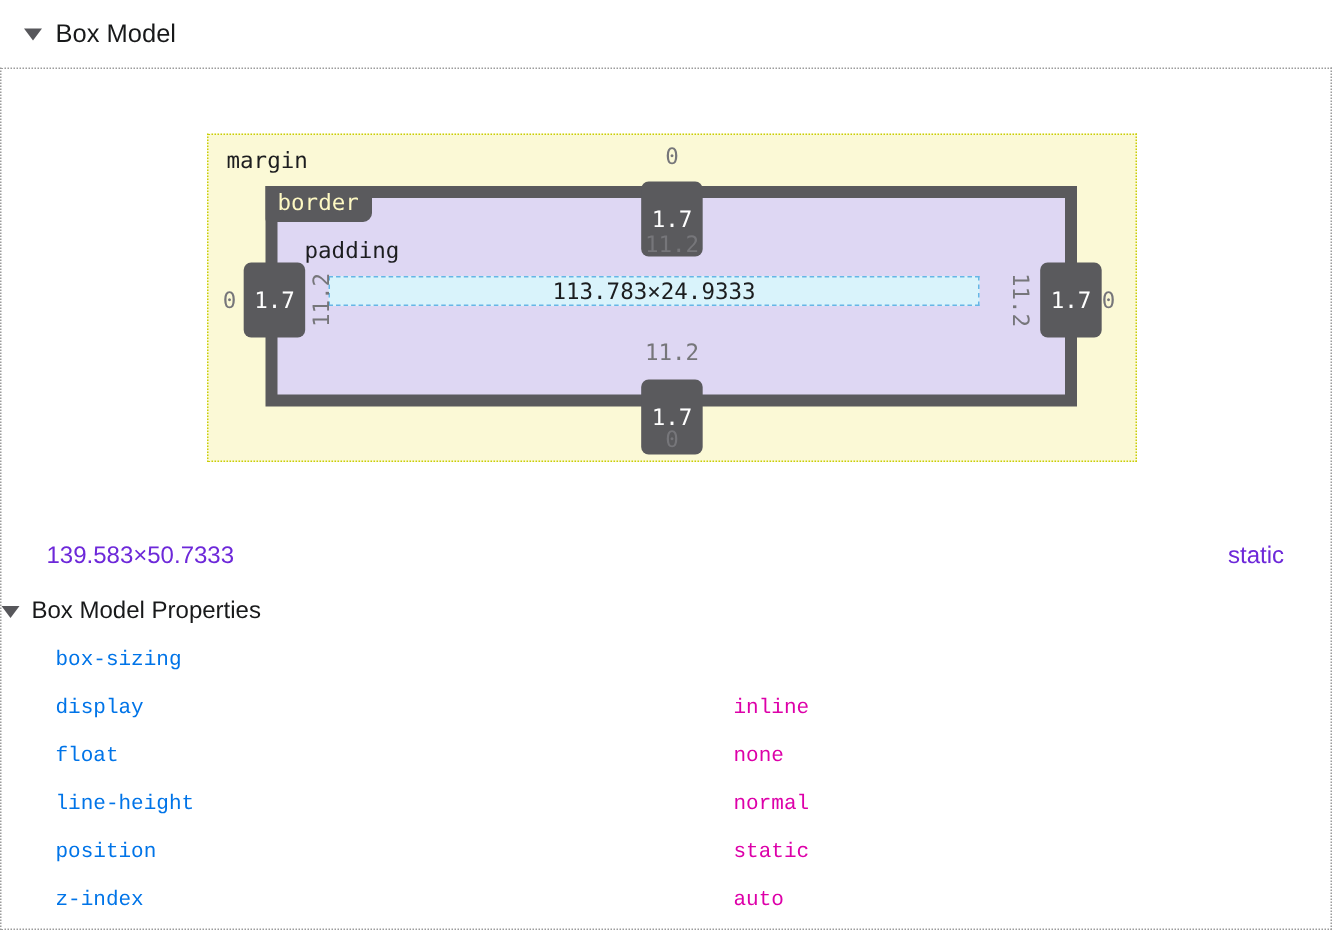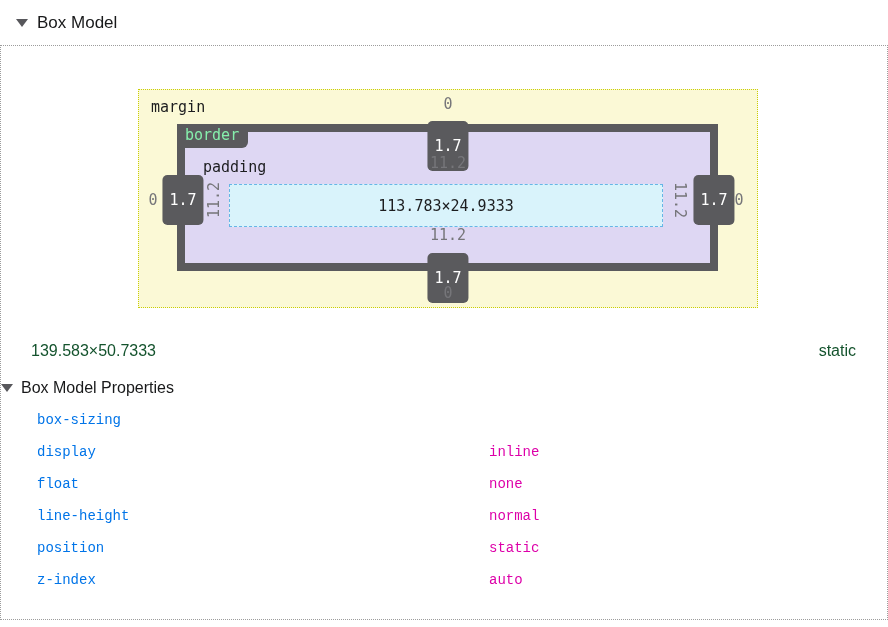--- a/index.html
+++ b/index.html
@@ -17,34 +17,34 @@
   .twisty{width:0;height:0;border-left:6px solid transparent;border-right:6px solid transparent;border-top:8px solid #57575b;display:inline-block;}
 
   
   .content{position:absolute;left:0;top:45px;width:888px;height:575px;border:1px dotted #9c9c9c;background:#fff;}
 
   
   .diagram{position:relative;width:620px;height:219px;margin:43px 0 0 137px;font-family:"DejaVu Sans Mono",monospace;font-size:15px;color:#1c1d1f;}
   .margin-box{position:absolute;inset:0;background:var(--margin-bg);border:1px dotted #c9ce08;}
   .border-frame{position:absolute;left:39px;top:35px;width:541px;height:147px;background:var(--darkgray);}
   .padding-box{position:absolute;left:8px;top:8px;width:525px;height:131px;background:var(--padding-bg);}
-  .content-box{position:absolute;left:91px;top:95px;width:434px;height:43px;background:var(--content-bg);border:1px dashed #66b6e6;display:flex;align-items:center;justify-content:center;text-align:right;}
+  .content-box{position:absolute;left:81px;top:95px;width:434px;height:20px;background:var(--content-bg);border:1px dashed #66b6e6;display:flex;align-items:center;justify-content:center;text-align:right;}
   .lbl-margin{position:absolute;left:13px;top:9px;}
-  .border-tab{position:absolute;left:39px;top:35px;background:var(--darkgray);color:#86efac;padding:2px 9px 4px 8px;border-bottom-right-radius:6px;border-bottom-left-radius:2px;}
+  .border-tab{position:absolute;left:39px;top:35px;background:var(--darkgray);color:#fef9c3;padding:2px 9px 4px 8px;border-bottom-right-radius:6px;border-bottom-left-radius:2px;}
   .lbl-padding{position:absolute;left:65px;top:69px;}
   .val{color:var(--muted);}
   .hval{position:absolute;left:0;width:100%;text-align:center;}
   .pill{background:var(--darkgray);color:#fff;border-radius:5px;padding:16px 7px;display:inline-block;}
   .hpill{position:absolute;left:50%;transform:translateX(-50%);}
   .mid{position:absolute;transform:translate(-50%,-50%);white-space:nowrap;}
   .rot-l{transform:translate(-50%,-50%) rotate(-90deg);}
   .rot-r{transform:translate(-50%,-50%) rotate(90deg);}
 
   
-  .dims-row{display:flex;justify-content:space-between;padding:0 31px 0 30px;margin-top:34px;font-size:16px;color:#14532d;}
+  .dims-row{display:flex;justify-content:space-between;padding:0 31px 0 30px;margin-top:54px;font-size:16px;color:#6d28d9;}
 
   
   .props-header{display:flex;align-items:center;margin-top:19px;cursor:pointer;}
   .props-header .title{font-size:16px;color:var(--ink);margin-left:8px;}
   .props-list{margin-top:7px;font-family:Liberation Mono, monospace;font-size:14px;}
   .prop-row{position:relative;height:32px;line-height:32px;}
   .prop-name{margin-left:36px;color:var(--blue);}
   .prop-value{position:absolute;left:488px;top:0;color:var(--magenta);}
 </style>
 </head>

